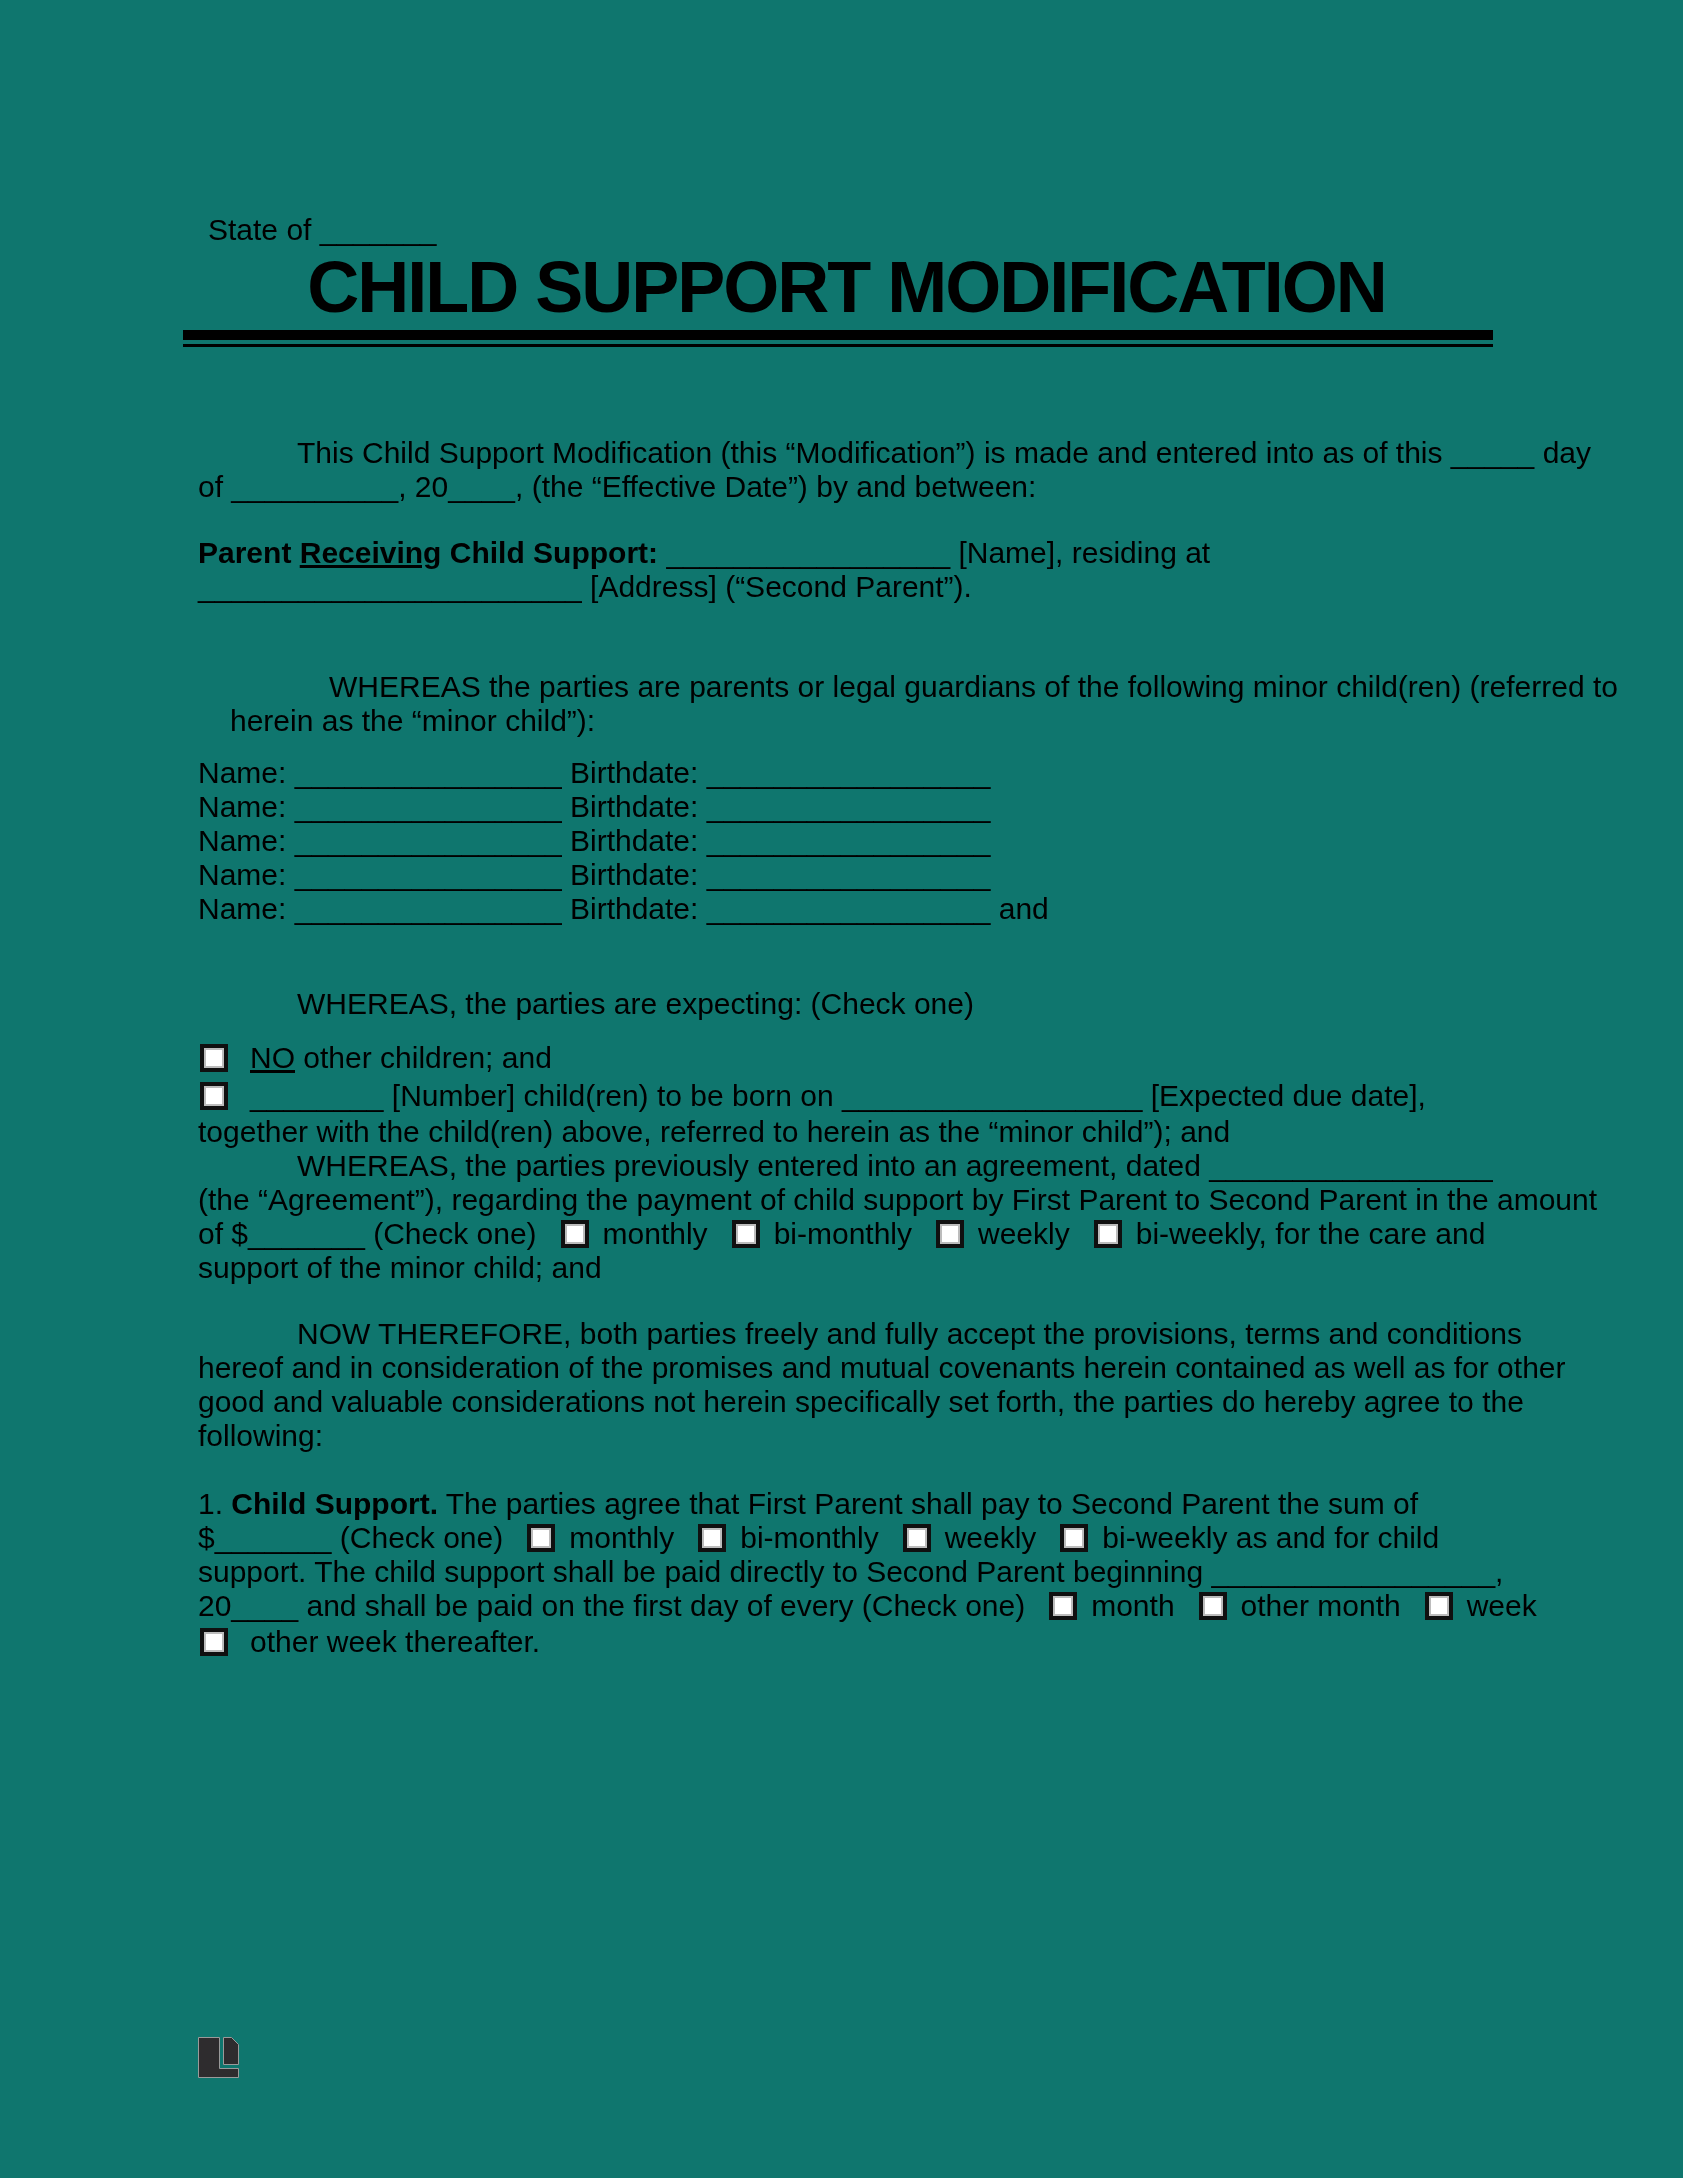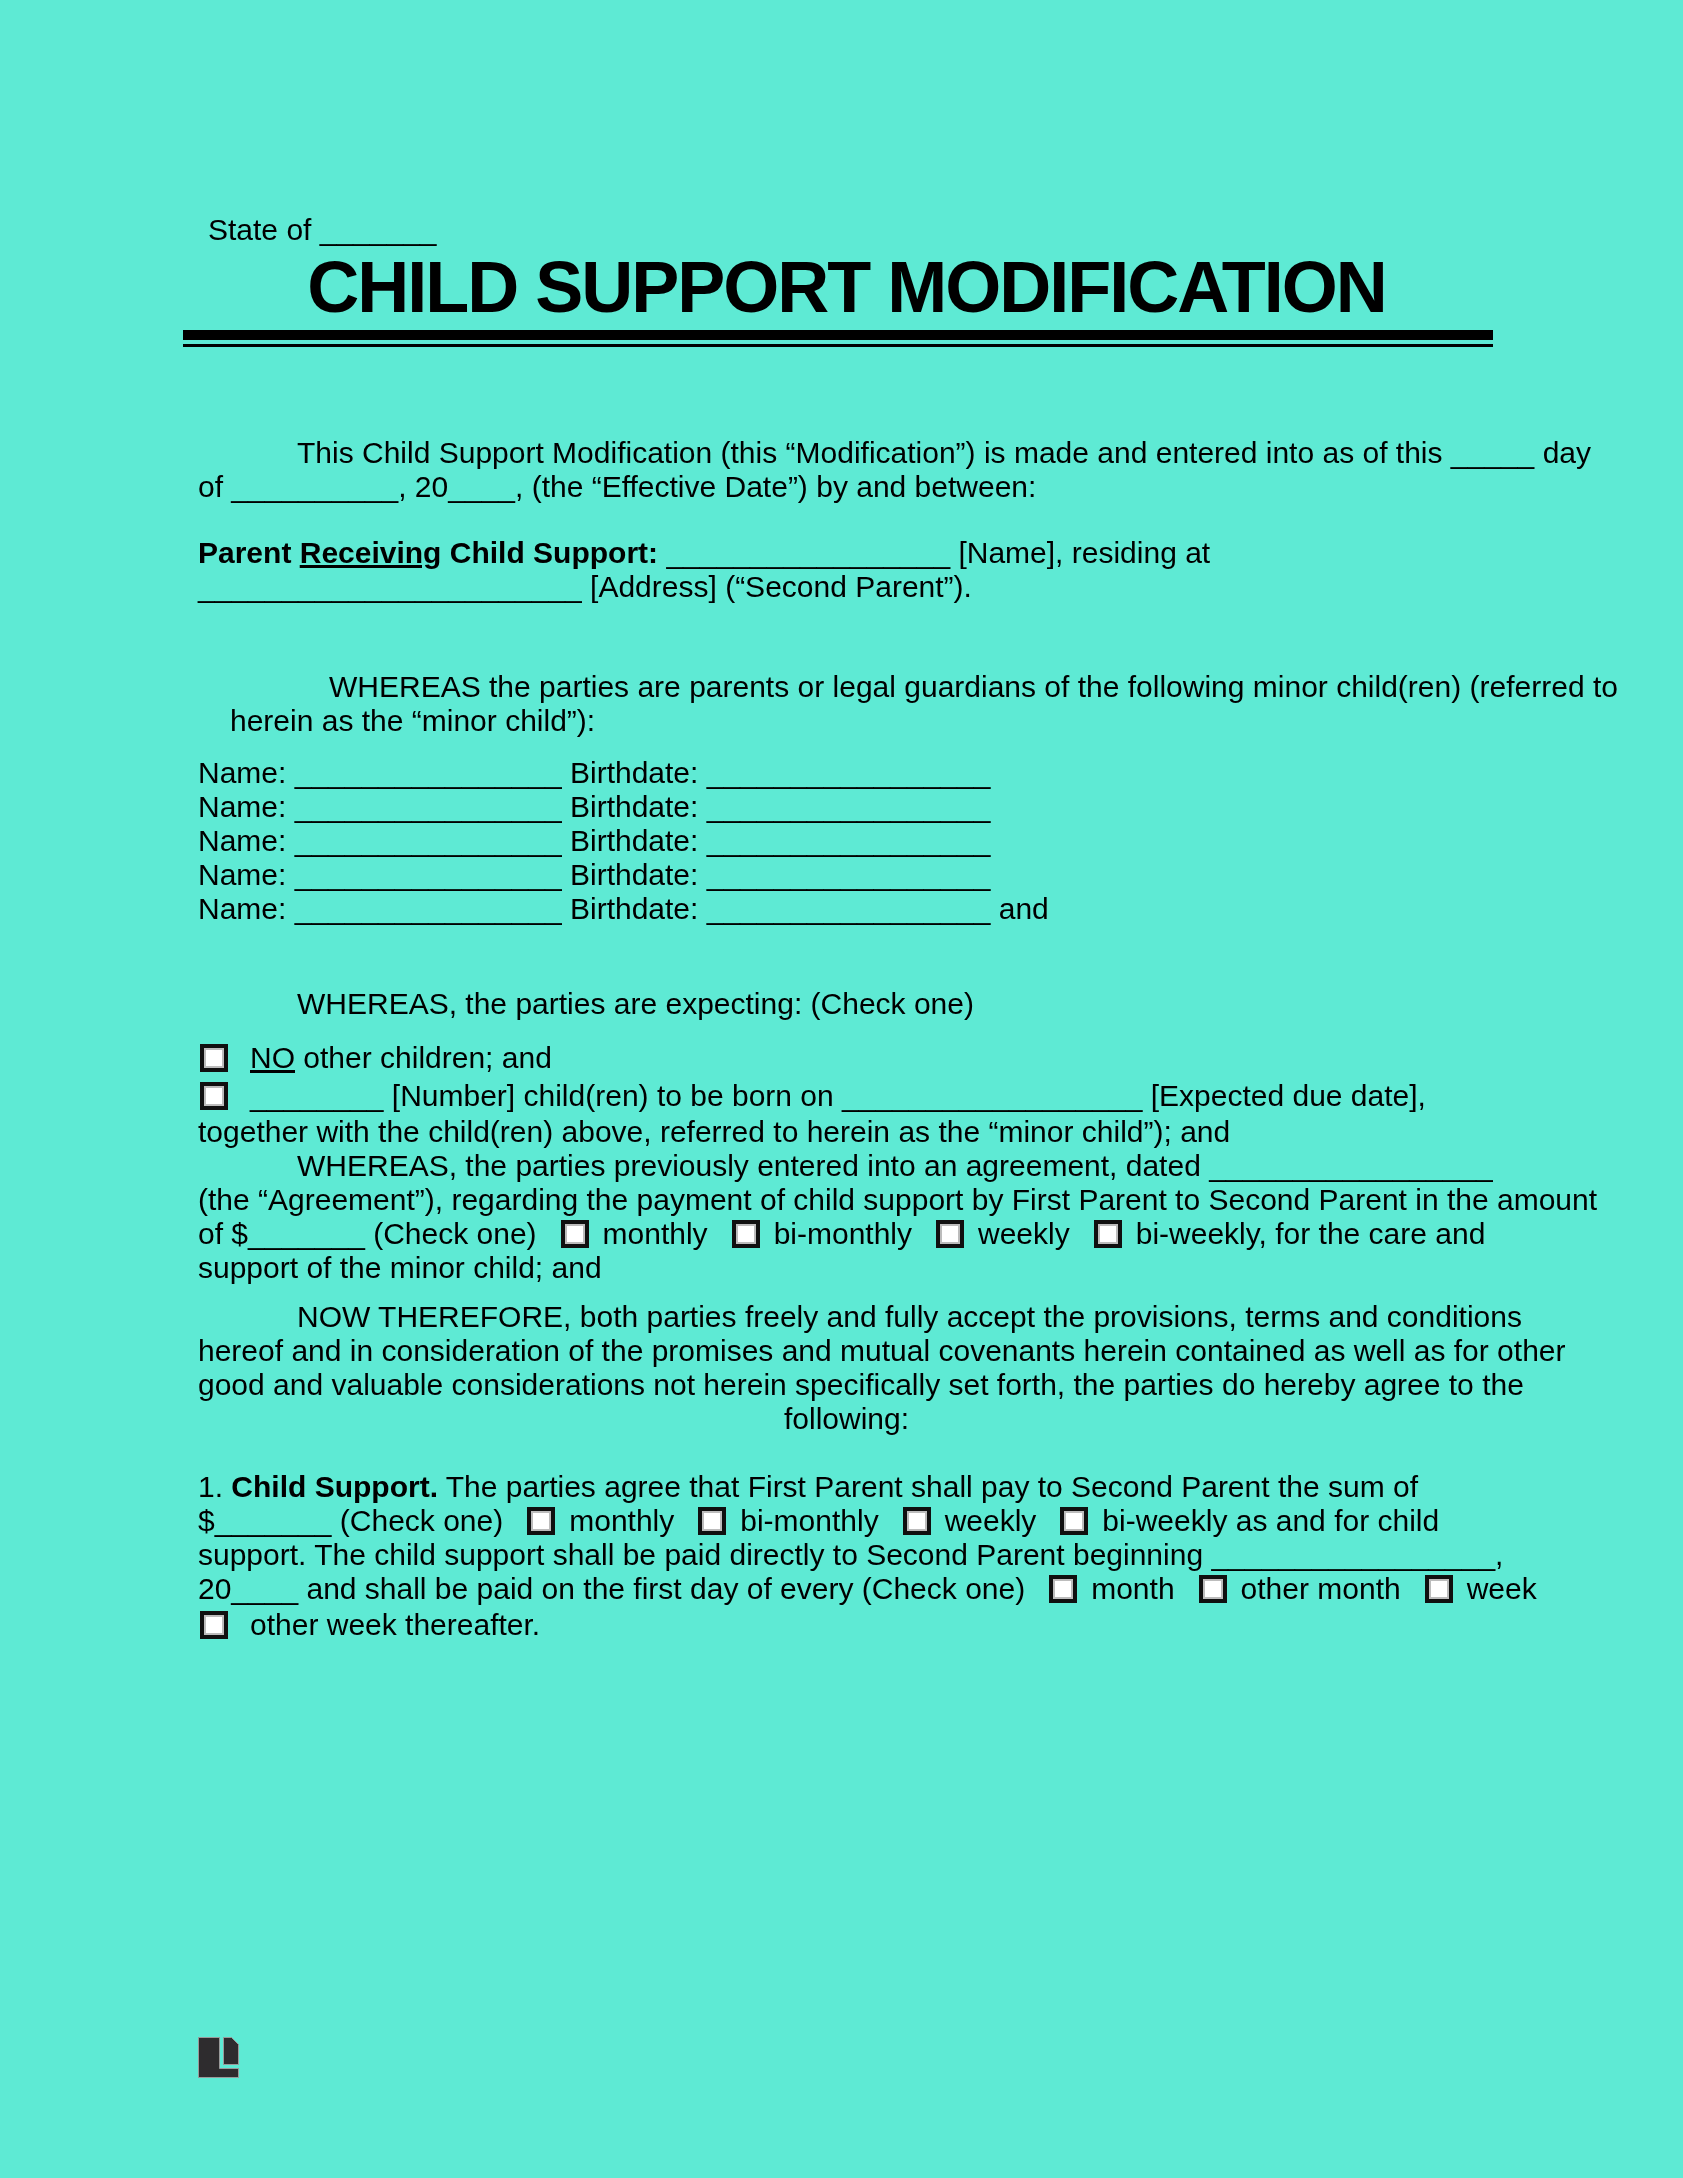--- a/index.html
+++ b/index.html
@@ -1,19 +1,19 @@
 <!DOCTYPE html>
 <html><head>
 <meta charset="utf-8">
 <style>
   html,body { margin:0; padding:0; background:#ffffff; }
   .page {
     position:relative;
     width:1683px; height:2178px;
-    background:#5eead4;
+    background:#0f766e;
     box-sizing:border-box;
     padding:213px 188px 0 198px;
     overflow:hidden;
     font-family:"Liberation Sans","DejaVu Sans",sans-serif;
     font-size:30px; line-height:34px; color:#000;
   }
   .line { white-space:nowrap; }
   .ind  { padding-left:99px; }
   .b { font-weight:bold; }
   .u { text-decoration:underline; }
@@ -32,21 +32,21 @@
   .para { margin:0; }
   .sec-intro      { margin-top:89px; }
   .sec-paying     { margin-top:32px; }
   .sec-receiving  { margin-top:32px; }
   .sec-children   { margin-top:66px;margin-left:32px; }
   .sec-childrows  { margin-top:18px; }
   .sec-expecting  { margin-top:61px; }
   .sec-options    { margin-top:18px; }
   .sec-agreement  { }
   .sec-intent     { margin-top:67px; }
-  .sec-now        { margin-top:15px;text-align:center; }
+  .sec-now        { margin-top:32px; }
   .sec-one        { margin-top:34px; }
   .opt { line-height:38px; }
 
   .cb {
     display:inline-block; width:20px; height:20px;
     background:#fff; border:4px solid #101010;
     box-shadow: inset 0 0 0 2px #bcbcbc;
     vertical-align:-4px;
   }
   .cb.lead   { margin:0 22px 0 2px; }

